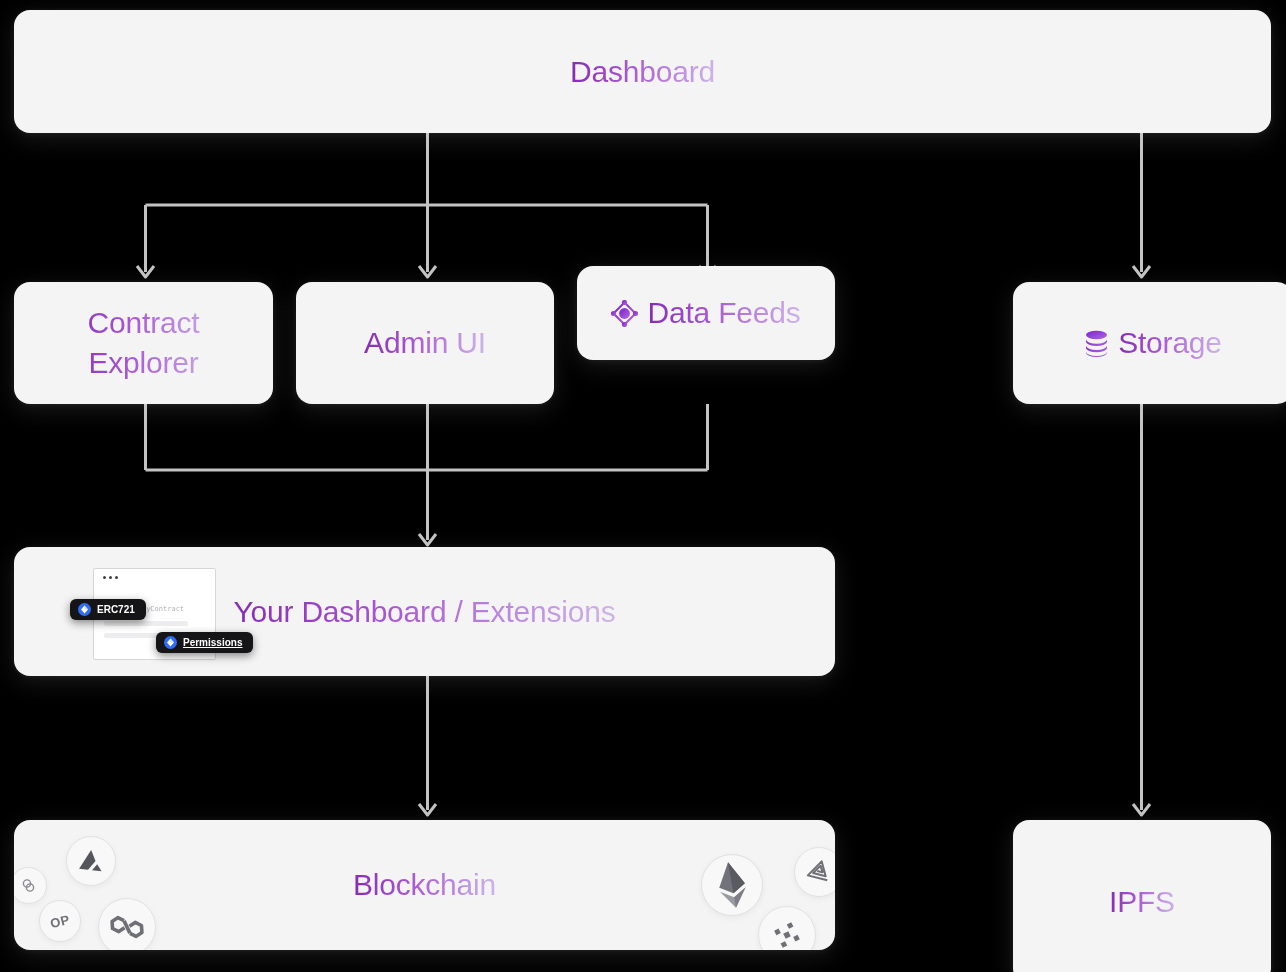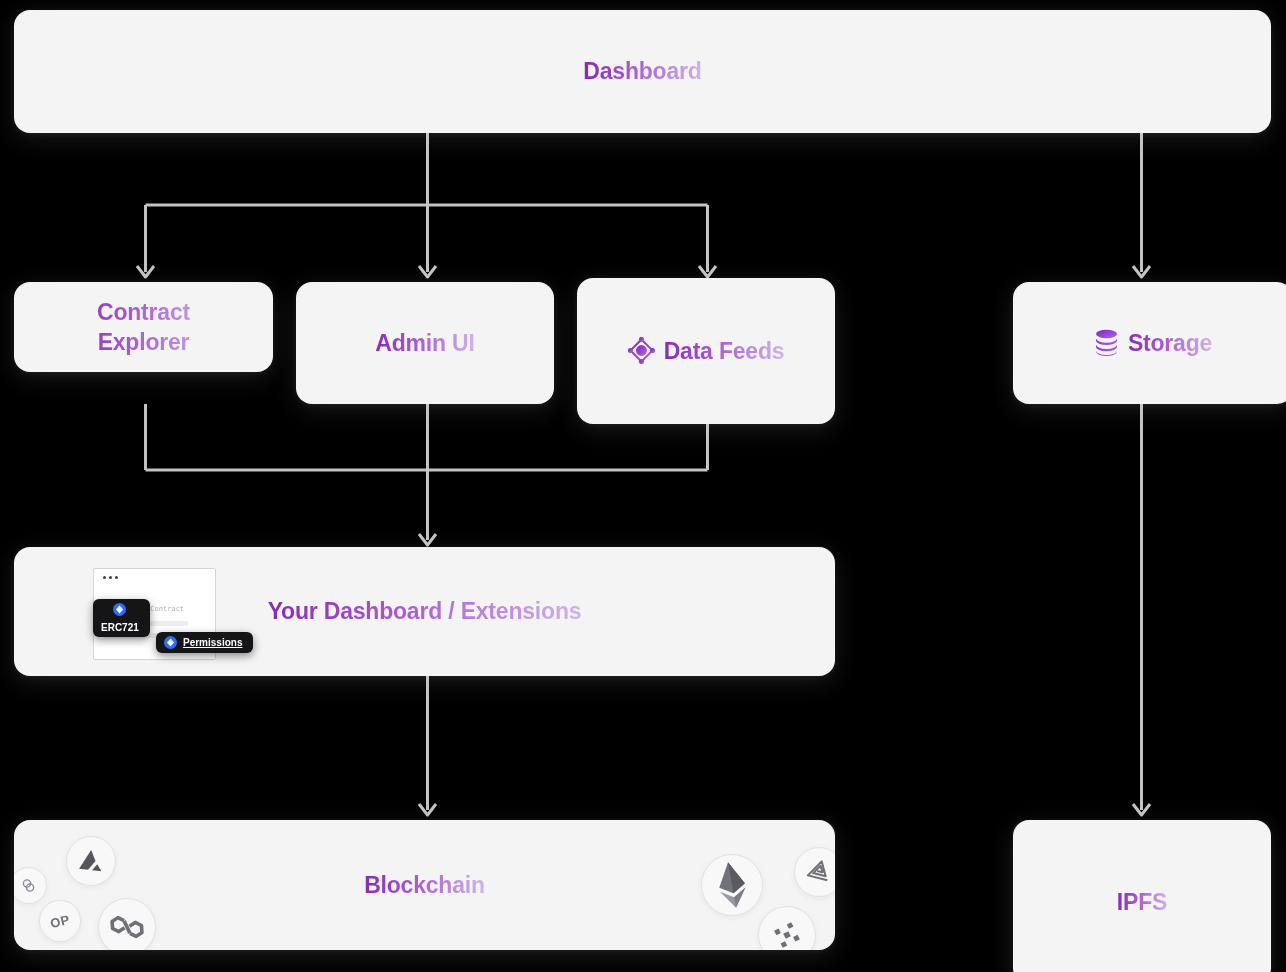--- a/index.html
+++ b/index.html
@@ -7,21 +7,21 @@
     position:relative;width:1286px;height:972px;background:#000;overflow:hidden;
     font-family:"Liberation Sans","DejaVu Sans",sans-serif;
   }
   .connectors{position:absolute;left:0;top:0;z-index:0;}
   .node{
     position:absolute;z-index:1;background:#f4f4f5;border-radius:16px;
     display:flex;align-items:center;justify-content:center;
     box-shadow:0 6px 26px rgba(255,255,255,0.10),0 1px 6px rgba(255,255,255,0.07);
   }
   .node-label{
-    font-size:23px;font-weight:700;letter-spacing:-0.2px;text-align:center;line-height:1.32;
+    font-size:30px;font-weight:400;letter-spacing:-0.2px;text-align:center;line-height:1.32;
   }
   .grad{color:#9b4dca;}
   @supports ((-webkit-background-clip: text) or (background-clip: text)){
     .grad{
       background:linear-gradient(92deg,#862bb4 0%,#a855d4 40%,#cdb5ea 100%);
       -webkit-background-clip:text;background-clip:text;
       color:transparent;-webkit-text-fill-color:transparent;
     }
   }
   .label-row{display:flex;align-items:center;justify-content:center;gap:9px;}
@@ -76,29 +76,29 @@
 
       <path d="M1141.5 404 V810"></path>
       <path d="M1133 804 L1141.5 815 L1150 804"></path>
     </g>
   </svg>
 
   <div class="node" style="left:14px;top:10px;width:1257px;height:123px;">
     <div class="node-label grad">Dashboard</div>
   </div>
 
-  <div class="node" style="left:14px;top:282px;width:259px;height:90px;">
+  <div class="node" style="left:14px;top:282px;width:259px;height:122px;">
     <div class="node-label grad" style="max-width:160px;">Contract Explorer</div>
   </div>
 
   <div class="node" style="left:296px;top:282px;width:258px;height:122px;align-items:center;">
     <div class="node-label grad">Admin UI</div>
   </div>
 
-  <div class="node" style="left:577px;top:278px;width:258px;height:146px;">
+  <div class="node" style="left:577px;top:266px;width:258px;height:94px;">
     <div class="label-row">
       <svg width="27" height="27" viewBox="0 0 27 27">
         <defs>
           <linearGradient id="pg1" x1="0" y1="0" x2="1" y2="1">
             <stop offset="0" stop-color="#7c22c8"></stop>
               <stop offset="1" stop-color="#b168de"></stop>
           </linearGradient>
         </defs>
         <path d="M13.5 2.5 L24.5 13.5 L13.5 24.5 L2.5 13.5 Z" fill="none" stroke="url(#pg1)" stroke-width="2"></path>
         <circle cx="13.5" cy="2.5" r="2.6" fill="url(#pg1)"></circle>
@@ -138,21 +138,21 @@
           <i></i>
         </div>
       <div class="code-line">
         <span class="code-kw">contract</span>
         <span class="code-name">MyContract</span>
       </div>
       <div class="skel" style="left:10px;top:52px;width:84px;"></div>
       <div class="skel" style="left:10px;top:64px;width:58px;"></div>
     </div>
 
-    <div class="pill" style="left:79px;top:52px;flex-direction:column;">
+    <div class="pill" style="left:56px;top:52px;">
       <svg width="13" height="13" viewBox="0 0 13 13">
         <circle cx="6.5" cy="6.5" r="6.5" fill="#2f6df6"></circle>
         <path d="M6.5 2.6 L10 6.5 L6.5 10.4 L3 6.5 Z" fill="#ffffff"></path>
         <path d="M6.5 2.6 L10 6.5 L6.5 6.5 Z" fill="#cfe0ff"></path>
       </svg>
       <span>ERC721</span>
     </div>
 
     <div class="pill" style="left:142px;top:85px;text-decoration:underline;">
       <svg width="13" height="13" viewBox="0 0 13 13">

